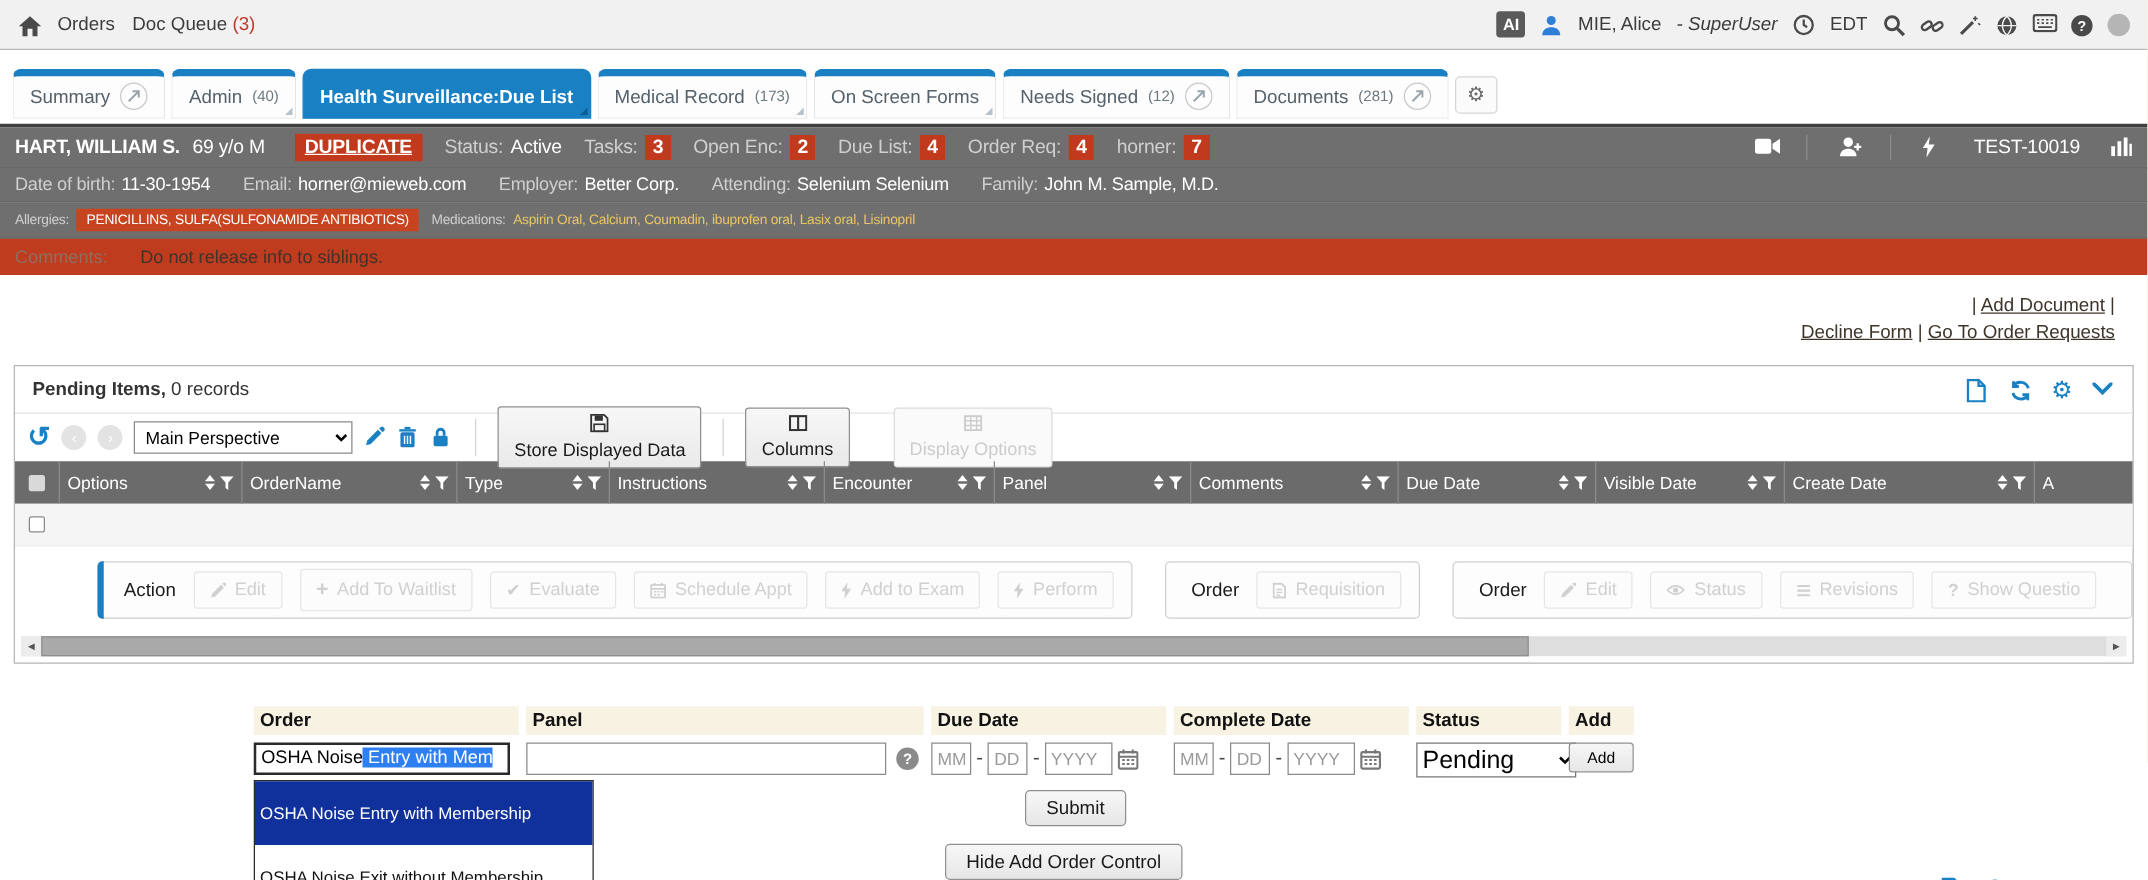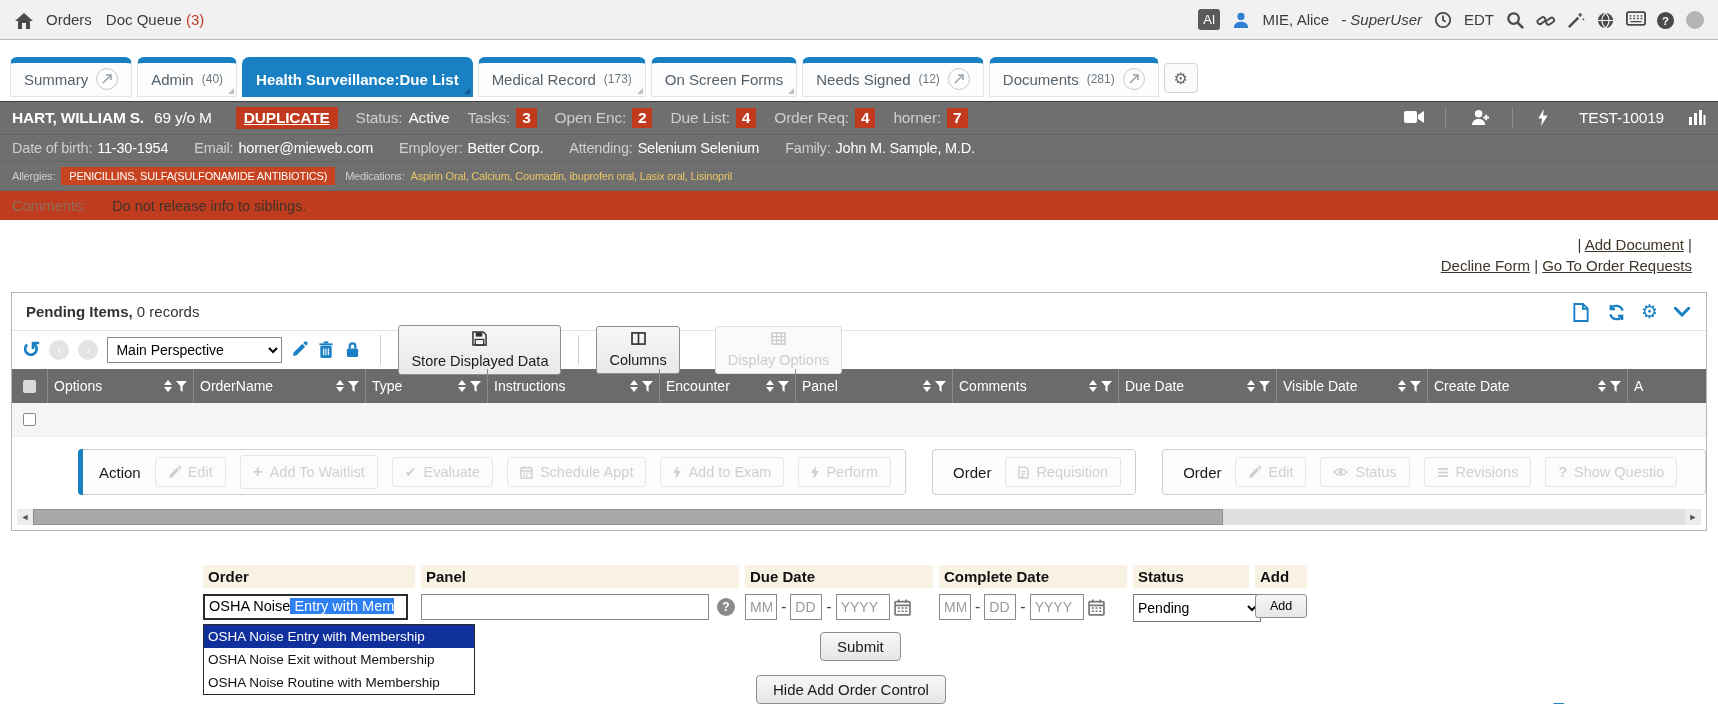--- a/index.html
+++ b/index.html
@@ -6,29 +6,29 @@
   html,body { width:1718px; height:704px; overflow:hidden; }
   body { font-family:"Liberation Sans", sans-serif; background:#f2ebd8; position:relative; }
   .screen { width:1718px; height:704px; position:relative; overflow:hidden; }
 
   
   .topbar { height:40px; background:#f1f1f1; border-bottom:1px solid #b9b9b9;
     display:flex; align-items:center; padding:0 14px; gap:14px; color:#3c3c3c; font-size:15px; }
   .topbar .navlink { color:#3c3c3c; cursor:pointer; }
   .count-red { color:#c0392b; }
   .topbar-right { margin-left:auto; display:flex; align-items:center; gap:12px; }
-  .ai-badge { background:#5a5a5a; color:#fff; font-weight:normal; font-size:13px;
+  .ai-badge { background:#5a5a5a; color:#fff; font-weight:bold; font-size:13px;
     padding:3px 5px; border-radius:3px; }
   .role { font-style:italic; }
   .presence-dot { width:18px; height:18px; border-radius:50%; background:#b5b5b5; }
   .icon16 { width:18px; height:18px; display:inline-block; vertical-align:middle; }
 
   
   .tabrow { height:62px; background:#fff; display:flex; align-items:flex-end; gap:5px;
-    padding:5px 0 4px 10px; border-bottom:1px solid #404040; }
+    padding:5px 0 4px 10px; border-bottom:3px solid #404040; }
   .tab { position:relative; display:flex; align-items:center; gap:8px;
     background:#fdfdfd; border:1px solid #e4e4e4; border-top:6px solid #1a80c4;
     border-radius:7px 7px 0 0; padding:7px 13px 8px 13px; font-size:15px; color:#55616b;
     height:40px; cursor:pointer; }
   .tab .cnt { font-size:12px; color:#6c7880; }
   .tab.active { background:#1a80c4; border-color:#1a80c4; color:#fff; font-weight:bold; }
   .fold { position:absolute; right:2px; bottom:2px; width:0; height:0;
     border-left:6px solid transparent; border-bottom:6px solid #b9c2c9; }
   .tab.active .fold { border-bottom-color:#0c5d96; }
   .popout { width:22px; height:22px; border:1px solid #c9c9c9; border-radius:50%;
@@ -131,26 +131,26 @@
     padding:2px 4px; white-space:nowrap; overflow:hidden; }
   .selhl { background:#2e7ff2; color:#fff; }
   input.txt { height:26px; border:1px solid #8a8a8a; background:#fff; font-size:14px; padding:2px 4px; font-family:"Liberation Sans",sans-serif; }
   .panel-inp { width:288px; border:2px solid #2a2a2a; }
   .ic-inp { width:205px; }
   .dmm { width:32px; color:#999; } .dyy { width:54px; color:#999; }
   input::placeholder { color:#9a9a9a; }
   .dsep { color:#444; }
   .helpdot { width:18px; height:18px; border-radius:50%; background:#8a8a8a; color:#fff;
     font-size:12px; font-weight:bold; display:flex; align-items:center; justify-content:center; margin-left:4px; }
-  select.status { height:28px; width:128px; border:1px solid #777; background:#fff; font-size:14px; }
+  select.status { height:28px; width:128px; border:1px solid #777; background:#fff; font-size:20px; }
   .addbtn { height:24px; font-size:12.5px; padding:2px 8px; background:linear-gradient(#f6f6f6,#e7e7e7);
     border:1px solid #8f8f8f; border-radius:3px; }
   .dropdown { position:absolute; top:100%; left:0; margin-top:2px; background:#fff;
     border:1px solid #2a2a2a; width:272px; z-index:5; font-size:13.5px; }
-  .opt { padding:4px 4px; color:#111; white-space:nowrap; cursor:pointer; }
+  .opt { padding:18px 4px; color:#111; white-space:nowrap; cursor:pointer; }
   .opt.sel { background:#10309c; color:#fff; }
   .submitrow { margin:10px 0 0 820px; }
   .hiderow { margin:14px 0 0 756px; }
   .bigbtn { background:linear-gradient(#f7f7f7,#e6e6e6); border:1px solid #8f8f8f; border-radius:4px;
     font-size:15px; color:#1a1a1a; padding:5px 16px; cursor:pointer; font-family:"Liberation Sans",sans-serif; }
   .bottom-icons { position:absolute; left:1553px; bottom:-9px; display:flex; gap:16px; }
 </style>
 </head>
 <body>
 

